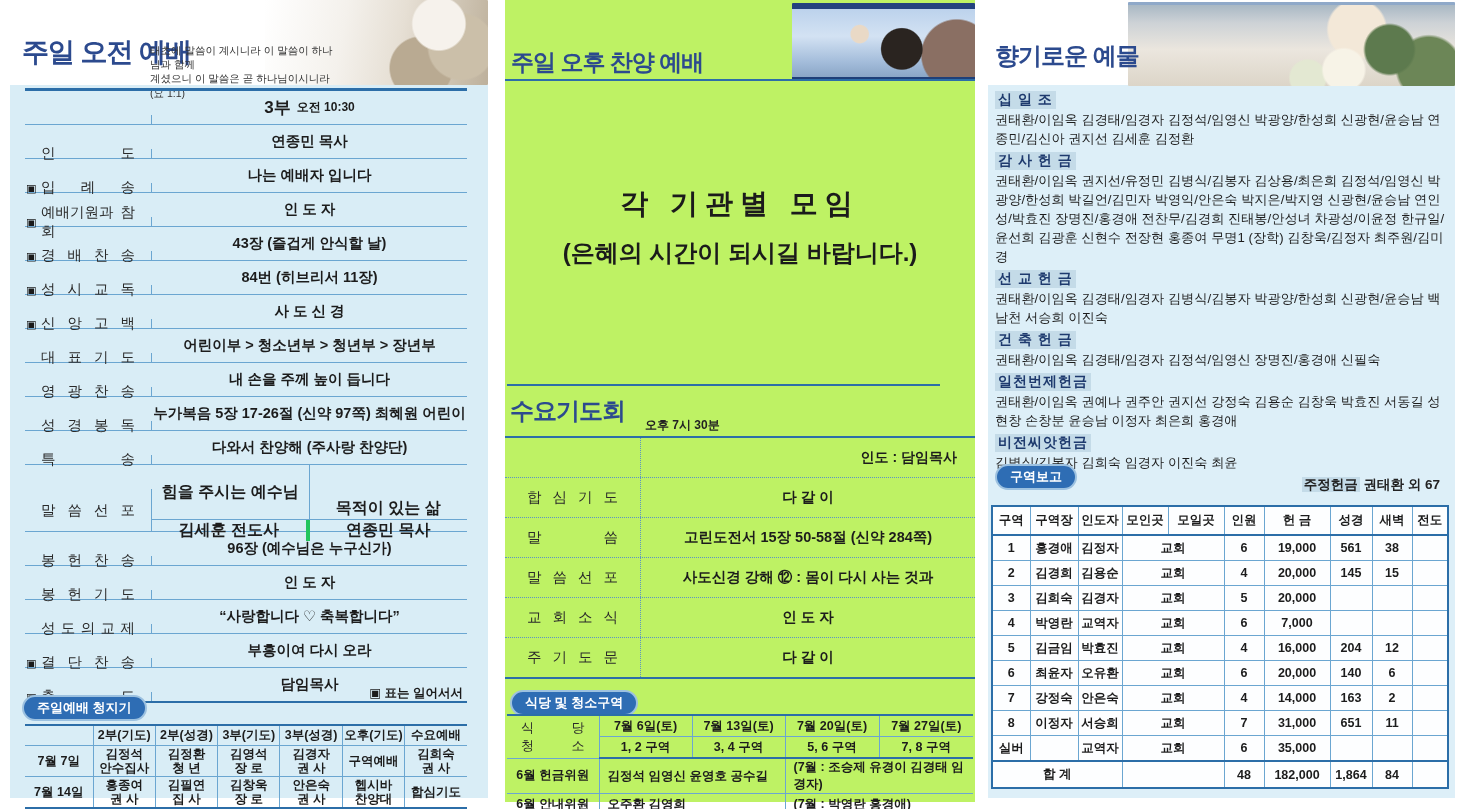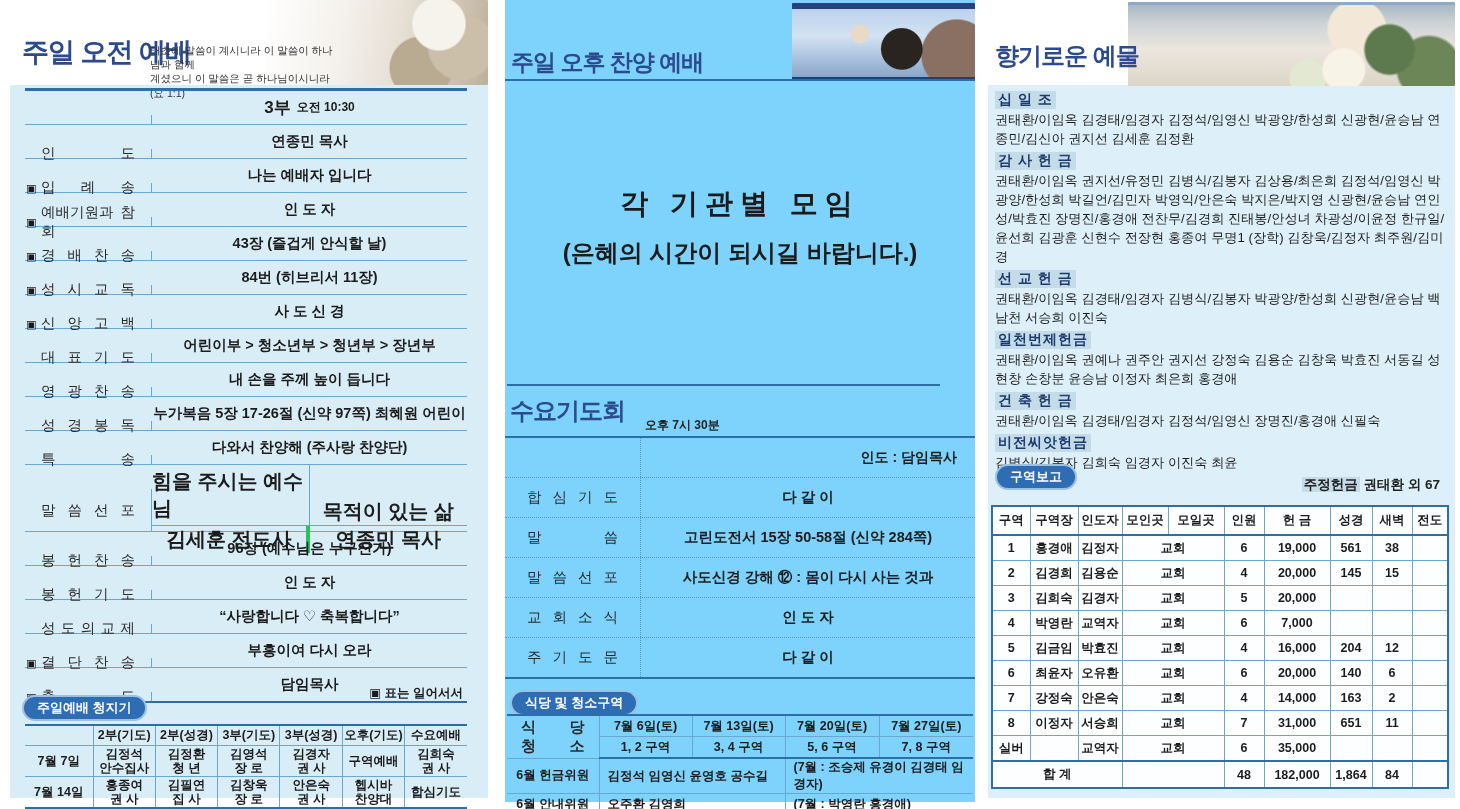--- a/index.html
+++ b/index.html
@@ -3,21 +3,21 @@
 <meta charset="utf-8">
 <style>
   html,body{margin:0;padding:0;}
   body{
     width:1460px;height:809px;position:relative;background:#ffffff;
     font-family:"Liberation Sans","DejaVu Sans",sans-serif;color:#222;
     overflow:hidden;
   }
   .panel{position:absolute;top:0;height:802px;}
   #left-panel{left:10px;width:478px;}
-  #middle-panel{left:505px;width:470px;background:#7dd3fc;}
+  #middle-panel{left:505px;width:470px;background:#bef264;}
   #right-panel{left:988px;width:467px;}
 
   .content-bg{position:absolute;left:0;right:0;top:85px;bottom:4px;background:#d9edf6;}
   #right-panel .content-bg{background:#ddeff8;}
 
   
   .panel-title{position:absolute;font-weight:bold;color:#2c4a8e;letter-spacing:-1px;}
   #left-title{left:12px;top:34px;font-size:27px;}
   #middle-title{left:6px;top:47px;font-size:23px;}
   #right-title{left:7px;top:40px;font-size:24px;}
@@ -55,21 +55,21 @@
   .svc-label{width:126px;border-right:1px solid #6ba6d1;position:relative;display:flex;align-items:center;margin-top:24px;}
   .svc-mark{position:absolute;left:1px;top:50%;transform:translateY(-50%);font-size:11px;color:#1a1a1a;}
   .jl{display:block;width:100%;padding:0 16px;box-sizing:border-box;text-align:justify;text-align-last:justify;
       font-size:14.5px;color:#2a2a2a;font-weight:500;}
   .svc-val{flex:1;display:flex;align-items:center;justify-content:center;font-size:14.5px;font-weight:600;color:#1c1c1c;}
   .svc-head .svc-val{font-weight:bold;}
   .part-big{font-size:17px;font-weight:bold;}
   .part-time{font-size:12px;font-weight:600;margin-left:6px;}
   .sermon{display:flex;height:66px;border-bottom:1px solid #6ba6d1;}
   .sermon-grid{flex:1;display:grid;grid-template-columns:1fr 1fr;grid-template-rows:1fr 1fr;}
-  .sg{display:flex;align-items:center;justify-content:center;font-size:20px;font-weight:600;color:#1c1c1c;}
+  .sg{display:flex;align-items:center;justify-content:center;font-size:16px;font-weight:600;color:#1c1c1c;}
   .sg-tl{border-right:1px solid #6ba6d1;border-bottom:1px solid #6ba6d1;}
   .sg-tr{border-bottom:1px solid #6ba6d1;margin-top:33px;}
   .sg-bl{border-right:4px solid #22c55e;}
   .svc-last{border-bottom:2px solid #2c6ea8;}
   #standing-note{position:absolute;right:25px;top:685px;font-size:12.5px;font-weight:600;color:#1c1c1c;}
 
   
   #stewards-badge{left:12px;top:695px;}
   table.btab{border-collapse:collapse;table-layout:fixed;font-size:12.5px;color:#1c1c1c;}
   table.btab td,table.btab th{border-left:1px solid #6ba6d1;border-right:1px solid #6ba6d1;
@@ -97,21 +97,21 @@
   .wed-val{flex:1;display:flex;align-items:center;justify-content:center;font-size:14.5px;font-weight:600;color:#1c1c1c;}
   #wed-leader{flex:1;display:flex;align-items:center;justify-content:flex-end;padding-right:18px;
     font-size:14px;font-weight:600;color:#1c1c1c;}
 
   #cleaning-badge{left:5px;top:690px;}
   #cleaning{position:absolute;left:2px;top:714px;width:466px;border-top:2px solid #2c6ea8;border-bottom:2px solid #2c6ea8;}
   #cleaning td{height:20px;font-weight:600;}
   #cleaning .hd{font-weight:bold;}
   .sep-thick{border-bottom:2px solid #2c6ea8 !important;}
   .la{text-align:left !important;padding-left:8px !important;}
-  #cleaning .corner .jl{padding:0 14px;font-size:15px;font-weight:bold;}
+  #cleaning .corner .jl{padding:0 14px;font-size:13px;font-weight:normal;}
 
   
   #offerings{position:absolute;left:7px;top:90px;right:7px;}
   .off-head{display:inline-block;background:#c4dbe8;color:#1e3a6e;font-weight:bold;font-size:14px;
     padding:0 3px;margin:1px 0 1px 0;letter-spacing:1px;}
   .off-names{font-size:13.2px;line-height:19px;color:#1d1d1d;font-weight:500;margin:0 0 3px 0;}
   #weekly-line{text-align:right;font-size:13.5px;margin-top:4px;padding-right:8px;font-weight:bold;}
   #weekly-line .hl{background:#c4dbe8;padding:0 2px;}
   #district-badge{left:7px;top:464px;}
   #district{position:absolute;left:3px;top:505px;width:448px;border:2px solid #2c6ea8;background:#fdfefe;}
@@ -443,26 +443,26 @@
     </div>
     <div>
       <div><span class="off-head">감 사 헌 금</span></div>
       <p class="off-names">권태환/이임옥 권지선/유정민 김병식/김봉자 김상용/최은희 김정석/임영신 박광양/한성희 박길언/김민자 박영익/안은숙 박지은/박지영 신광현/윤승남 연인성/박효진 장명진/홍경애 전찬무/김경희 진태봉/안성녀 차광성/이윤정 한규일/윤선희 김광훈 신현수 전장현 홍종여 무명1 (장학) 김창욱/김정자 최주원/김미경</p>
     </div>
     <div>
       <div><span class="off-head">선 교 헌 금</span></div>
       <p class="off-names">권태환/이임옥 김경태/임경자 김병식/김봉자 박광양/한성희 신광현/윤승남 백남천 서승희 이진숙</p>
     </div>
     <div>
+      <div><span class="off-head">건 축 헌 금</span></div>
+      <p class="off-names">권태환/이임옥 김경태/임경자 김정석/임영신 장명진/홍경애 신필숙</p>
+    </div>
+    <div>
       <div><span class="off-head">일천번제헌금</span></div>
       <p class="off-names">권태환/이임옥 권예나 권주안 권지선 강정숙 김용순 김창욱 박효진 서동길 성현창 손창분 윤승남 이정자 최은희 홍경애</p>
-    </div>
-    <div>
-      <div><span class="off-head">건 축 헌 금</span></div>
-      <p class="off-names">권태환/이임옥 김경태/임경자 김정석/임영신 장명진/홍경애 신필숙</p>
     </div>
     <div>
       <div><span class="off-head">비전씨앗헌금</span></div>
       <p class="off-names">김병식/김봉자 김희숙 임경자 이진숙 최윤</p>
     </div>
     <div id="weekly-line">
       <span class="hl">주정헌금</span>
       <span>권태환 외 67</span>
     </div>
   </div>

